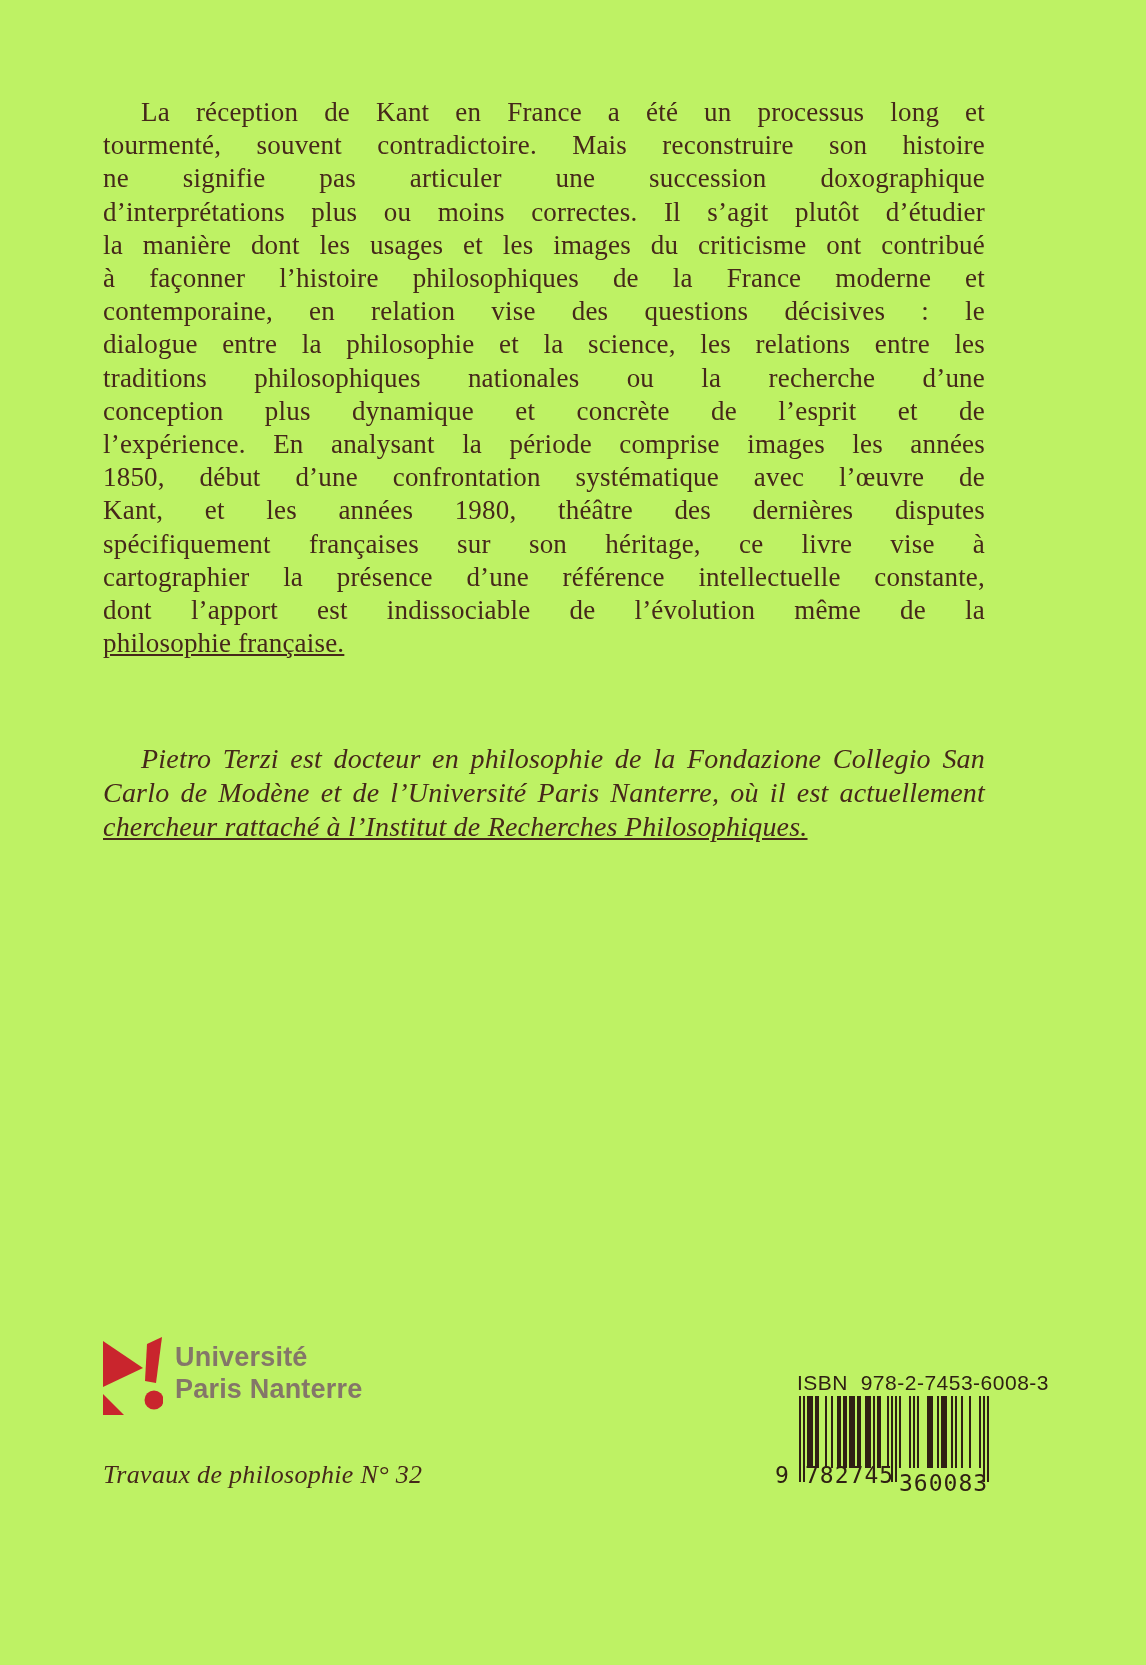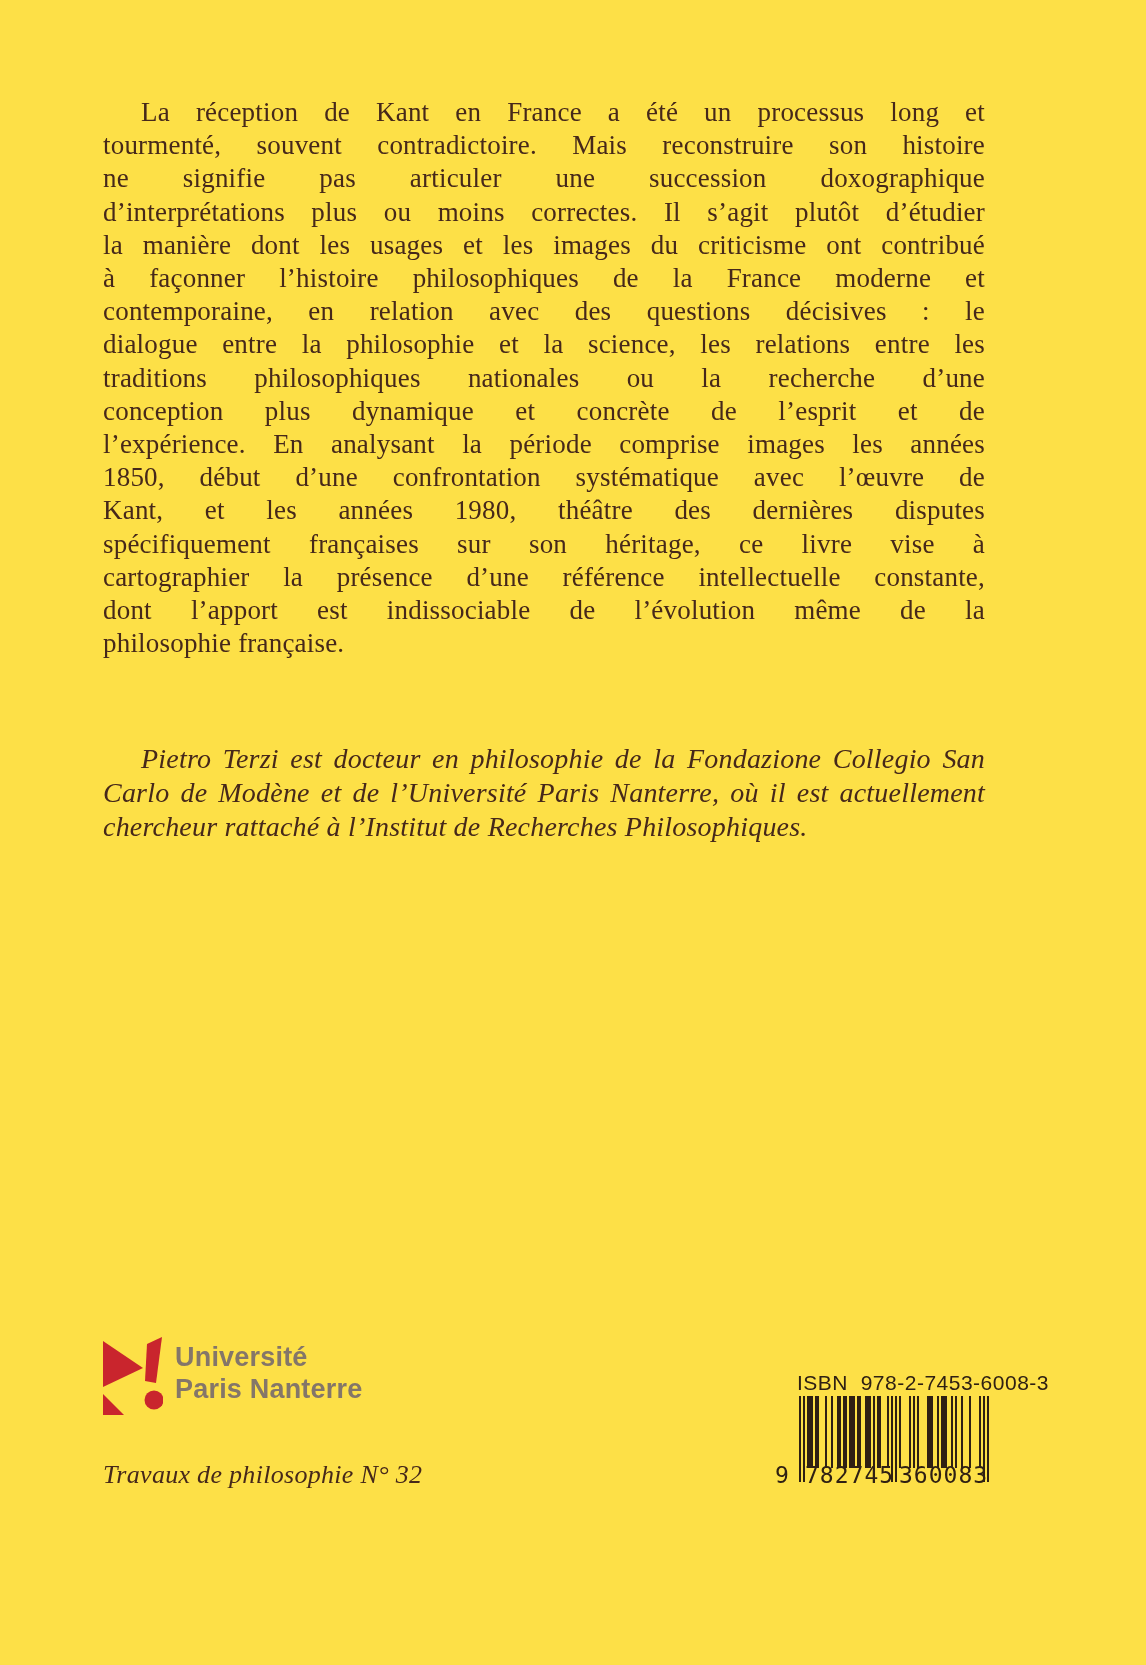--- a/index.html
+++ b/index.html
@@ -5,36 +5,36 @@
   html,body{margin:0;padding:0;}
   body{
     width:1146px;height:1665px;
     background:#fde0ae;
     font-family:"Liberation Serif",serif;
     position:relative;
     overflow:hidden;
   }
   .page{
     position:absolute;inset:0;
-    background:#fde047;
+    background:#bef264;
   }
   
   .synopsis{
     position:absolute;left:103px;top:96px;width:882px;
     color:#46281a;
     font-size:27px;line-height:33.2px;
     letter-spacing:.2px;
   }
   .jline{
     text-align:justify;
     text-align-last:justify;
     white-space:normal;
   }
   .jline.first{text-indent:38px;}
-  .jline.last{text-align-last:left;}
+  .jline.last{text-align-last:left;text-decoration:underline;}
   
   .bio{
     position:absolute;left:103px;top:742px;width:882px;
     color:#46281a;
     font-style:italic;
     font-size:28px;line-height:34px;
     letter-spacing:.2px;
   }
   
   .publisher{
@@ -71,35 +71,35 @@
     position:absolute;left:775px;top:1396px;width:215px;height:96px;
   }
   .barcode svg{position:absolute;left:24px;top:0;}
   .barcode-digits{
     font-family:"DejaVu Sans Mono",monospace;
     font-size:23px;
     color:#2f2013;
   }
   .d-lead{position:absolute;left:0px;top:66px;}
   .d-left{position:absolute;left:30px;top:66px;width:84px;text-align:right;letter-spacing:1px;}
-  .d-right{position:absolute;left:124px;top:66px;width:84px;text-align:left;letter-spacing:1px;}
+  .d-right{position:absolute;left:124px;top:74px;width:84px;text-align:left;letter-spacing:1px;}
 </style>
 </head>
 <body>
 
 <div class="page">
 
   <div class="synopsis" id="synopsis">
       <div class="jline first">La réception de Kant en France a été un processus long et</div>
       <div class="jline">tourmenté, souvent contradictoire. Mais reconstruire son histoire</div>
       <div class="jline">ne signifie pas articuler une succession doxographique</div>
       <div class="jline">d’interprétations plus ou moins correctes. Il s’agit plutôt d’étudier</div>
       <div class="jline">la manière dont les usages et les images du criticisme ont contribué</div>
       <div class="jline">à façonner l’histoire philosophiques de la France moderne et</div>
-      <div class="jline">contemporaine, en relation avec des questions décisives : le</div>
+      <div class="jline">contemporaine, en relation vise des questions décisives : le</div>
       <div class="jline">dialogue entre la philosophie et la science, les relations entre les</div>
       <div class="jline">traditions philosophiques nationales ou la recherche d’une</div>
       <div class="jline">conception plus dynamique et concrète de l’esprit et de</div>
       <div class="jline">l’expérience. En analysant la période comprise images les années</div>
       <div class="jline">1850, début d’une confrontation systématique avec l’œuvre de</div>
       <div class="jline">Kant, et les années 1980, théâtre des dernières disputes</div>
       <div class="jline">spécifiquement françaises sur son héritage, ce livre vise à</div>
       <div class="jline">cartographier la présence d’une référence intellectuelle constante,</div>
       <div class="jline">dont l’apport est indissociable de l’évolution même de la</div>
       <div class="jline last">philosophie française.</div>

